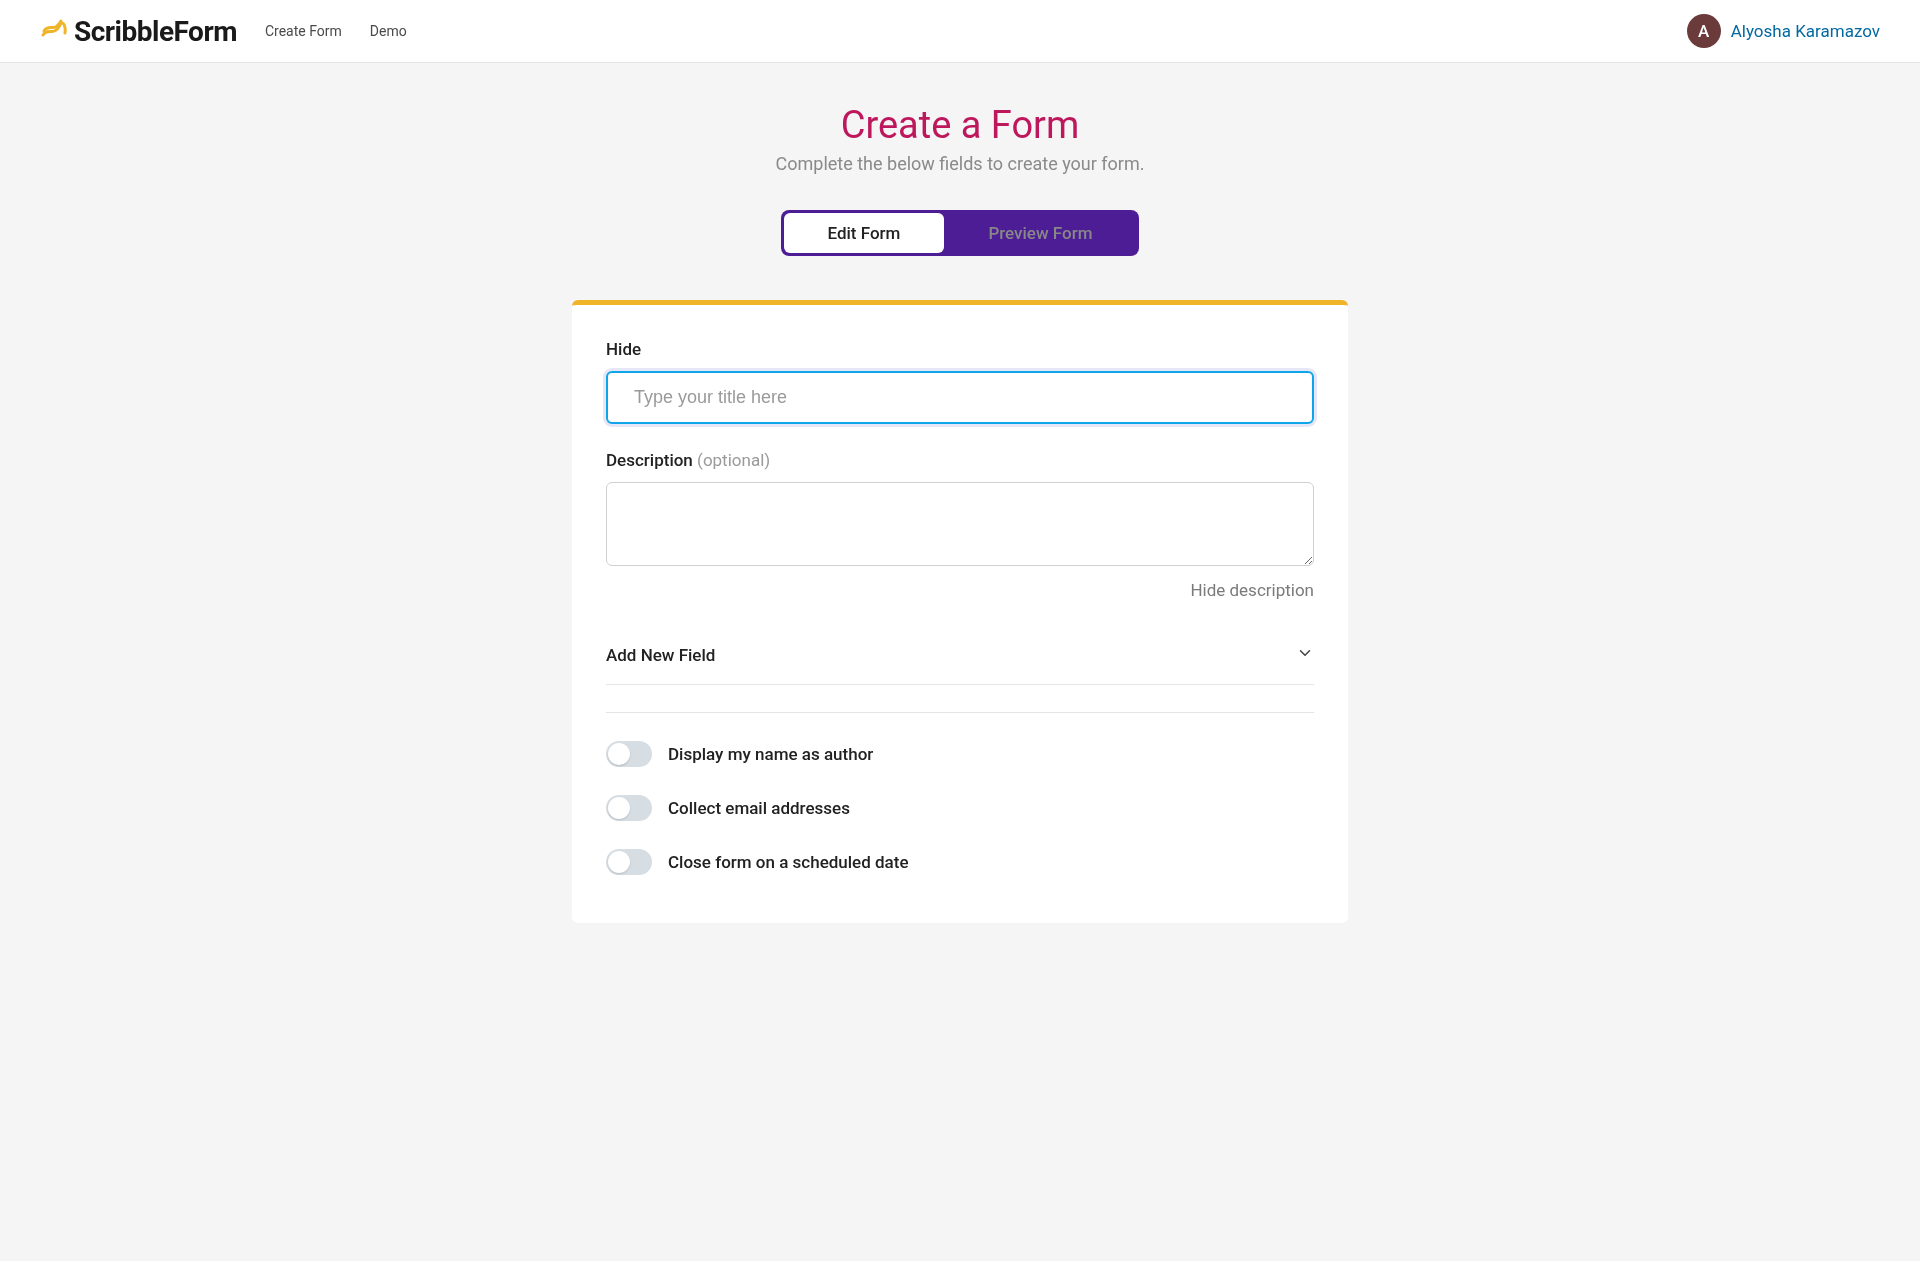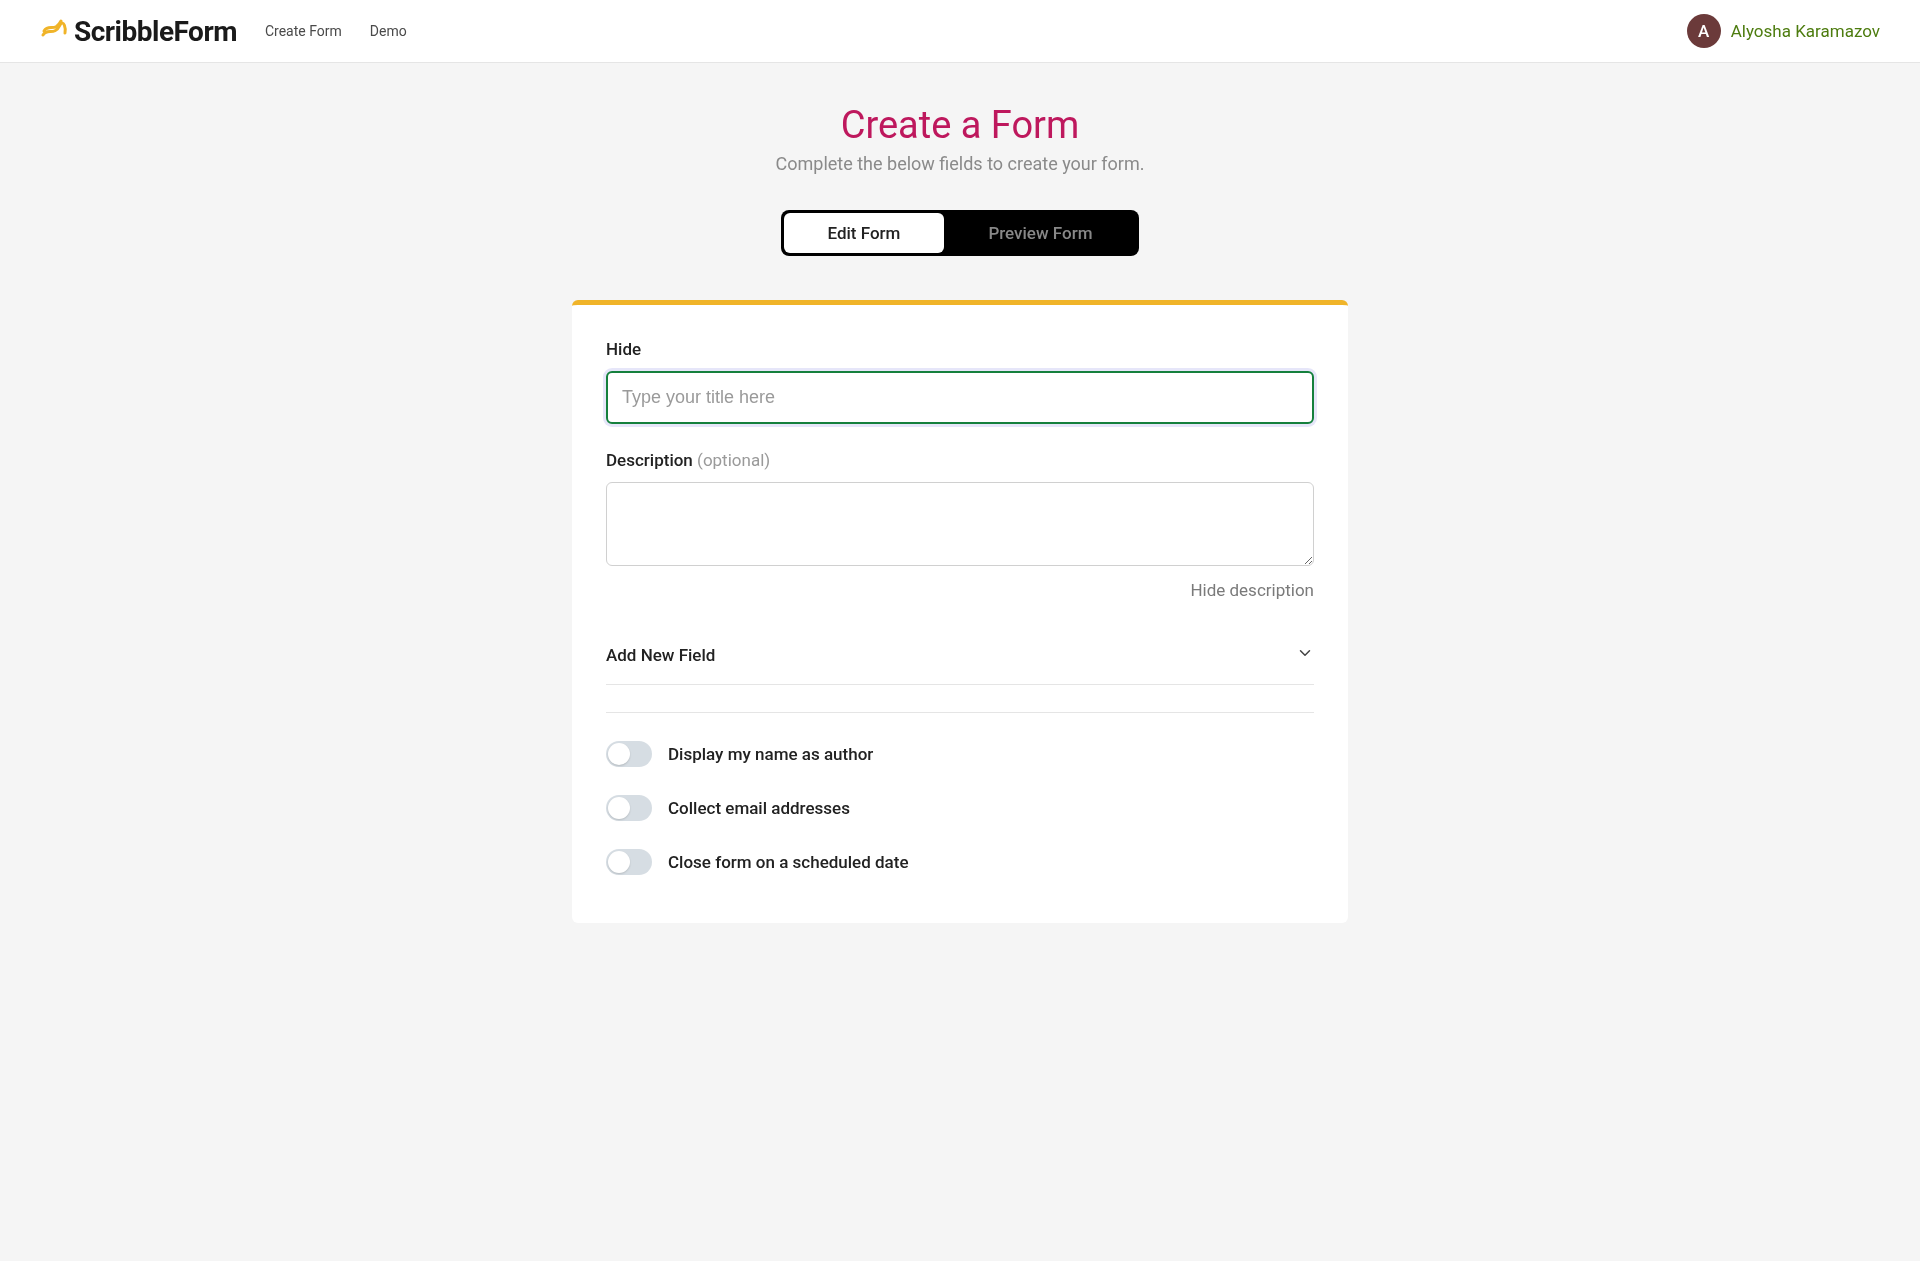--- a/index.html
+++ b/index.html
@@ -58,21 +58,21 @@
       background: #6b3a3a;
       color: #fff;
       display: flex;
       align-items: center;
       justify-content: center;
       font-size: 17px;
       font-weight: 500;
     }
     .user-name {
       font-size: 17px;
-      color: #4d7c0f;
+      color: #0369a1;
     }
     .main {
       padding: 40px 20px 60px;
       display: flex;
       flex-direction: column;
       align-items: center;
     }
     .page-title {
       font-size: 38px;
       font-weight: 400;
@@ -81,21 +81,21 @@
       margin-bottom: 6px;
     }
     .page-subtitle {
       font-size: 18px;
       color: #8a8a8a;
       text-align: center;
       margin-bottom: 36px;
     }
     .tab-group {
       display: flex;
-      background: #000000;
+      background: #4c1d95;
       border-radius: 8px;
       padding: 3px;
       margin-bottom: 44px;
     }
     .tab {
       padding: 10px 44px;
       font-size: 17px;
       border-radius: 6px;
       cursor: pointer;
       color: #888;
@@ -121,23 +121,23 @@
       color: #222;
       margin-bottom: 12px;
       display: block;
     }
     .field-label .optional {
       color: #9a9a9a;
       font-weight: 400;
     }
     .text-input {
       width: 100%;
-      padding: 14px 14px;
+      padding: 14px 26px;
       font-size: 18px;
-      border: 2px solid #15803d;
+      border: 2px solid #0ea5e9;
       border-radius: 6px;
       outline: none;
       box-shadow: 0 0 0 3px rgba(90,85,214,0.15);
       color: #222;
     }
     .text-input::placeholder {
       color: #9a9a9a;
     }
     .textarea-input {
       width: 100%;

